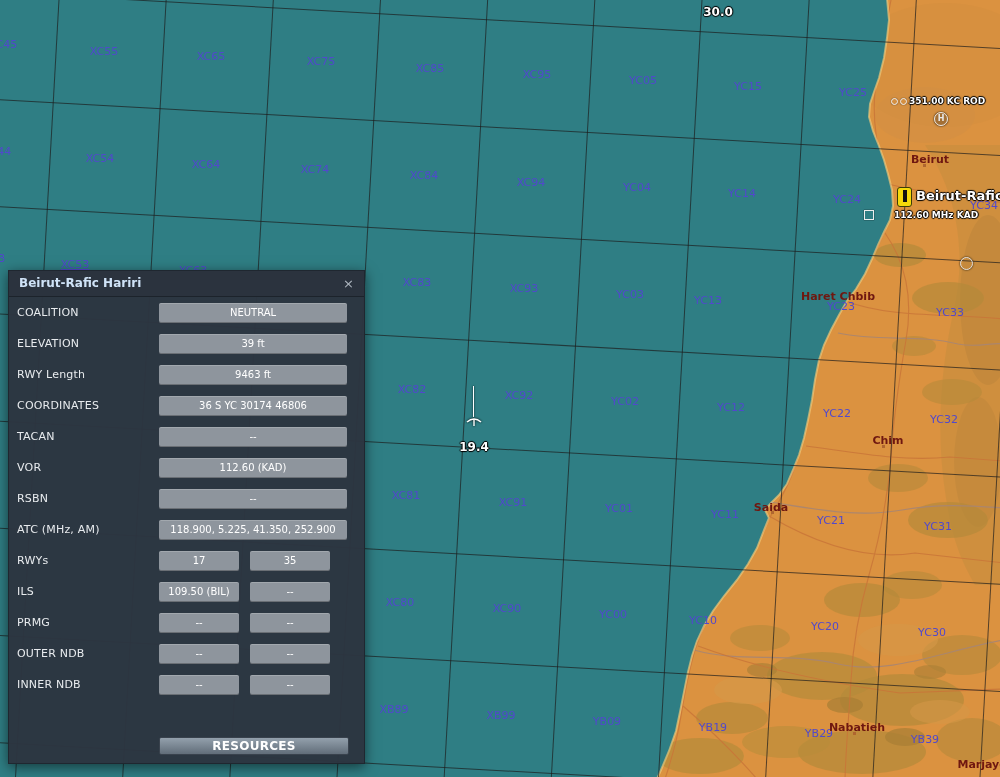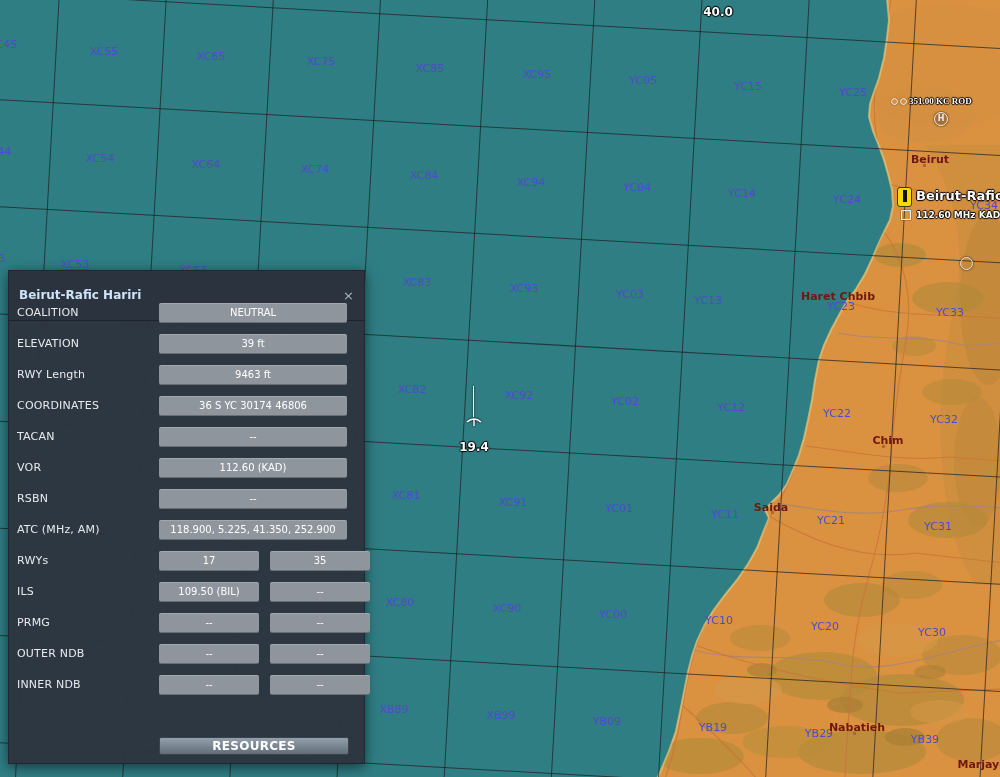--- a/index.html
+++ b/index.html
@@ -16,45 +16,45 @@
   .city-label{position:absolute;width:100px;text-align:center;font-size:11px;font-weight:700;color:#6f1710;}
   .reading{position:absolute;width:44px;text-align:center;color:#fff;font-weight:bold;font-size:12px;
     text-shadow:-1px 0 1px #000,1px 0 1px #000,0 -1px 1px #000,0 1px 1px #000;}
   .cursor-line{position:absolute;left:473px;top:386px;width:1px;height:31px;background:#fff;box-shadow:0 0 2px #000;}
   .glider{position:absolute;left:466px;top:415px;filter:drop-shadow(0 0 1px #000);}
   .apt-marker{position:absolute;left:897px;top:187px;width:13px;height:18px;background:#f5d90a;
     border:1px solid #3c3c08;border-radius:3px;}
   .apt-marker .rwy-bar{width:4px;height:12px;background:#111;margin:2px auto 0 auto;}
   .apt-label{position:absolute;left:916px;top:188px;white-space:nowrap;color:#fff;font-size:13px;font-weight:bold;
     text-shadow:-1px 0 1px #000,1px 0 1px #000,0 -1px 1px #000,0 1px 1px #000;}
-  .vor-tag{position:absolute;left:901px;top:210px;display:flex;align-items:center;gap:5px;white-space:nowrap;}
+  .vor-tag{position:absolute;left:864px;top:210px;display:flex;align-items:center;gap:20px;white-space:nowrap;}
   .vor-box-icon{width:8px;height:8px;border:1px solid #eee;box-shadow:0 0 1px #000;display:inline-block;}
   .tag-text{color:#fff;font-size:9px;font-weight:bold;
     text-shadow:-1px 0 1px #000,1px 0 1px #000,0 -1px 1px #000,0 1px 1px #000;}
-  .ndb-tag{position:absolute;left:891px;top:96px;display:flex;align-items:center;gap:2px;white-space:nowrap;font-family:Liberation Serif, serif;}
+  .ndb-tag{position:absolute;left:891px;top:96px;display:flex;align-items:center;gap:2px;white-space:nowrap;}
   .ndb-dot{width:5px;height:5px;border:1px solid #eee;border-radius:50%;box-shadow:0 0 1px #000;display:inline-block;}
   .helipad{position:absolute;left:934px;top:112px;width:12px;height:12px;border:1.5px solid #e8e8e8;border-radius:50%;
     color:#e8e8e8;font-size:8px;font-weight:bold;line-height:12px;text-align:center;background:rgba(20,20,20,.25);
     box-shadow:0 0 2px #000;}
   .poi-circle{position:absolute;left:960px;top:257px;width:11px;height:11px;border:1.5px solid #ddd;border-radius:50%;
     box-shadow:0 0 2px #000;}
   
   .panel{position:absolute;left:8px;top:270px;width:355px;height:492px;z-index:10;
     background:rgba(44,53,64,.97);border:1px solid #1f2730;box-shadow:0 3px 12px rgba(0,0,0,.55);color:#e8ebee;}
-  .panel-title{height:25px;line-height:25px;padding:12px 10px;background:#2b333e;border-bottom:1px solid #1c232b;
+  .panel-title{height:25px;line-height:25px;padding:0 10px;background:#2b333e;border-bottom:1px solid #1c232b;
     display:flex;justify-content:space-between;align-items:center;font-size:12px;font-weight:bold;color:#cfe3f7;}
   .close{color:#aeb6bf;font-size:13px;font-weight:normal;cursor:pointer;line-height:1;}
   .rows{position:absolute;left:0;right:0;top:26px;}
   .prow{height:31px;display:flex;align-items:center;padding-left:8px;position:relative;}
   .plabel{font-size:11px;color:#e8ebee;letter-spacing:.2px;}
   .pvals{position:absolute;left:150px;top:50%;transform:translateY(-50%);display:flex;gap:11px;}
   .btn{height:20px;line-height:20px;background:#8e959d;border-radius:2px;font-size:10px;color:#fff;text-align:center;
     white-space:nowrap;overflow:hidden;box-shadow:inset 0 1px 0 rgba(255,255,255,.18),inset 0 -1px 0 rgba(0,0,0,.25);}
   .btn.full{width:188px;}
-  .btn.half{width:100px;}
+  .btn.half{width:80px;}
   .resources{position:absolute;left:150px;top:466px;width:188px;height:16px;line-height:16px;text-align:center;
     font-size:12px;font-weight:bold;color:#fff;letter-spacing:.3px;border:1px solid #39424d;border-radius:2px;
     background:linear-gradient(#93a0ac,#616d79);cursor:pointer;}
 </style>
 </head>
 <body>
 
 <div class="stage" style="background: rgb(47, 126, 132);">
 
   <svg class="map" width="1000" height="777" viewBox="0 0 1000 777">
@@ -186,42 +186,42 @@
       <div class="grid-label" style="left: 918px; top: 413px;">YC32</div>
       <div class="grid-label" style="left: 380px; top: 489px;">XC81</div>
       <div class="grid-label" style="left: 487px; top: 496px;">XC91</div>
       <div class="grid-label" style="left: 593px; top: 502px;">YC01</div>
       <div class="grid-label" style="left: 699px; top: 508px;">YC11</div>
       <div class="grid-label" style="left: 805px; top: 514px;">YC21</div>
       <div class="grid-label" style="left: 912px; top: 520px;">YC31</div>
       <div class="grid-label" style="left: 374px; top: 596px;">XC80</div>
       <div class="grid-label" style="left: 481px; top: 602px;">XC90</div>
       <div class="grid-label" style="left: 587px; top: 608px;">YC00</div>
-      <div class="grid-label" style="left: 693px; top: 614px; text-align: center;">YC10</div>
+      <div class="grid-label" style="left: 677px; top: 614px; text-align: center;">YC10</div>
       <div class="grid-label" style="left: 799px; top: 620px;">YC20</div>
       <div class="grid-label" style="left: 906px; top: 626px;">YC30</div>
       <div class="grid-label" style="left: 368px; top: 703px;">XB89</div>
       <div class="grid-label" style="left: 475px; top: 709px;">XB99</div>
       <div class="grid-label" style="left: 581px; top: 715px;">YB09</div>
       <div class="grid-label" style="left: 687px; top: 721px;">YB19</div>
       <div class="grid-label" style="left: 793px; top: 727px;">YB29</div>
       <div class="grid-label" style="left: 899px; top: 733px;">YB39</div>
     </div>
 
   <div class="overlays">
     <div id="cities">
         <div class="city-label" style="left: 880px; top: 153px;">Beirut</div>
         <div class="city-label" style="left: 788px; top: 290px;">Haret Chbib</div>
         <div class="city-label" style="left: 838px; top: 434px;">Chim</div>
         <div class="city-label" style="left: 721px; top: 501px;">Saida</div>
         <div class="city-label" style="left: 807px; top: 721px;">Nabatieh</div>
         <div class="city-label" style="left: 940px; top: 758px;">Marjayoun</div>
       </div>
 
-    <div class="reading" style="left:696px;top:5px;">40.0</div>
+    <div class="reading" style="left:696px;top:5px;">30.0</div>
 
     <div class="cursor-line"></div>
     <svg class="glider" width="16" height="12" viewBox="0 0 16 12">
       <path d="M1,7 Q8,1 15,7" stroke="#fff" stroke-width="1.6" fill="none"></path>
       <line x1="8" y1="4" x2="8" y2="11" stroke="#fff" stroke-width="1.4"></line>
     </svg>
     <div class="reading" style="left:452px;top:440px;">19.4</div>
 
     <div class="apt-marker" style="background: rgb(245, 217, 10);">
       <div class="rwy-bar"></div>

